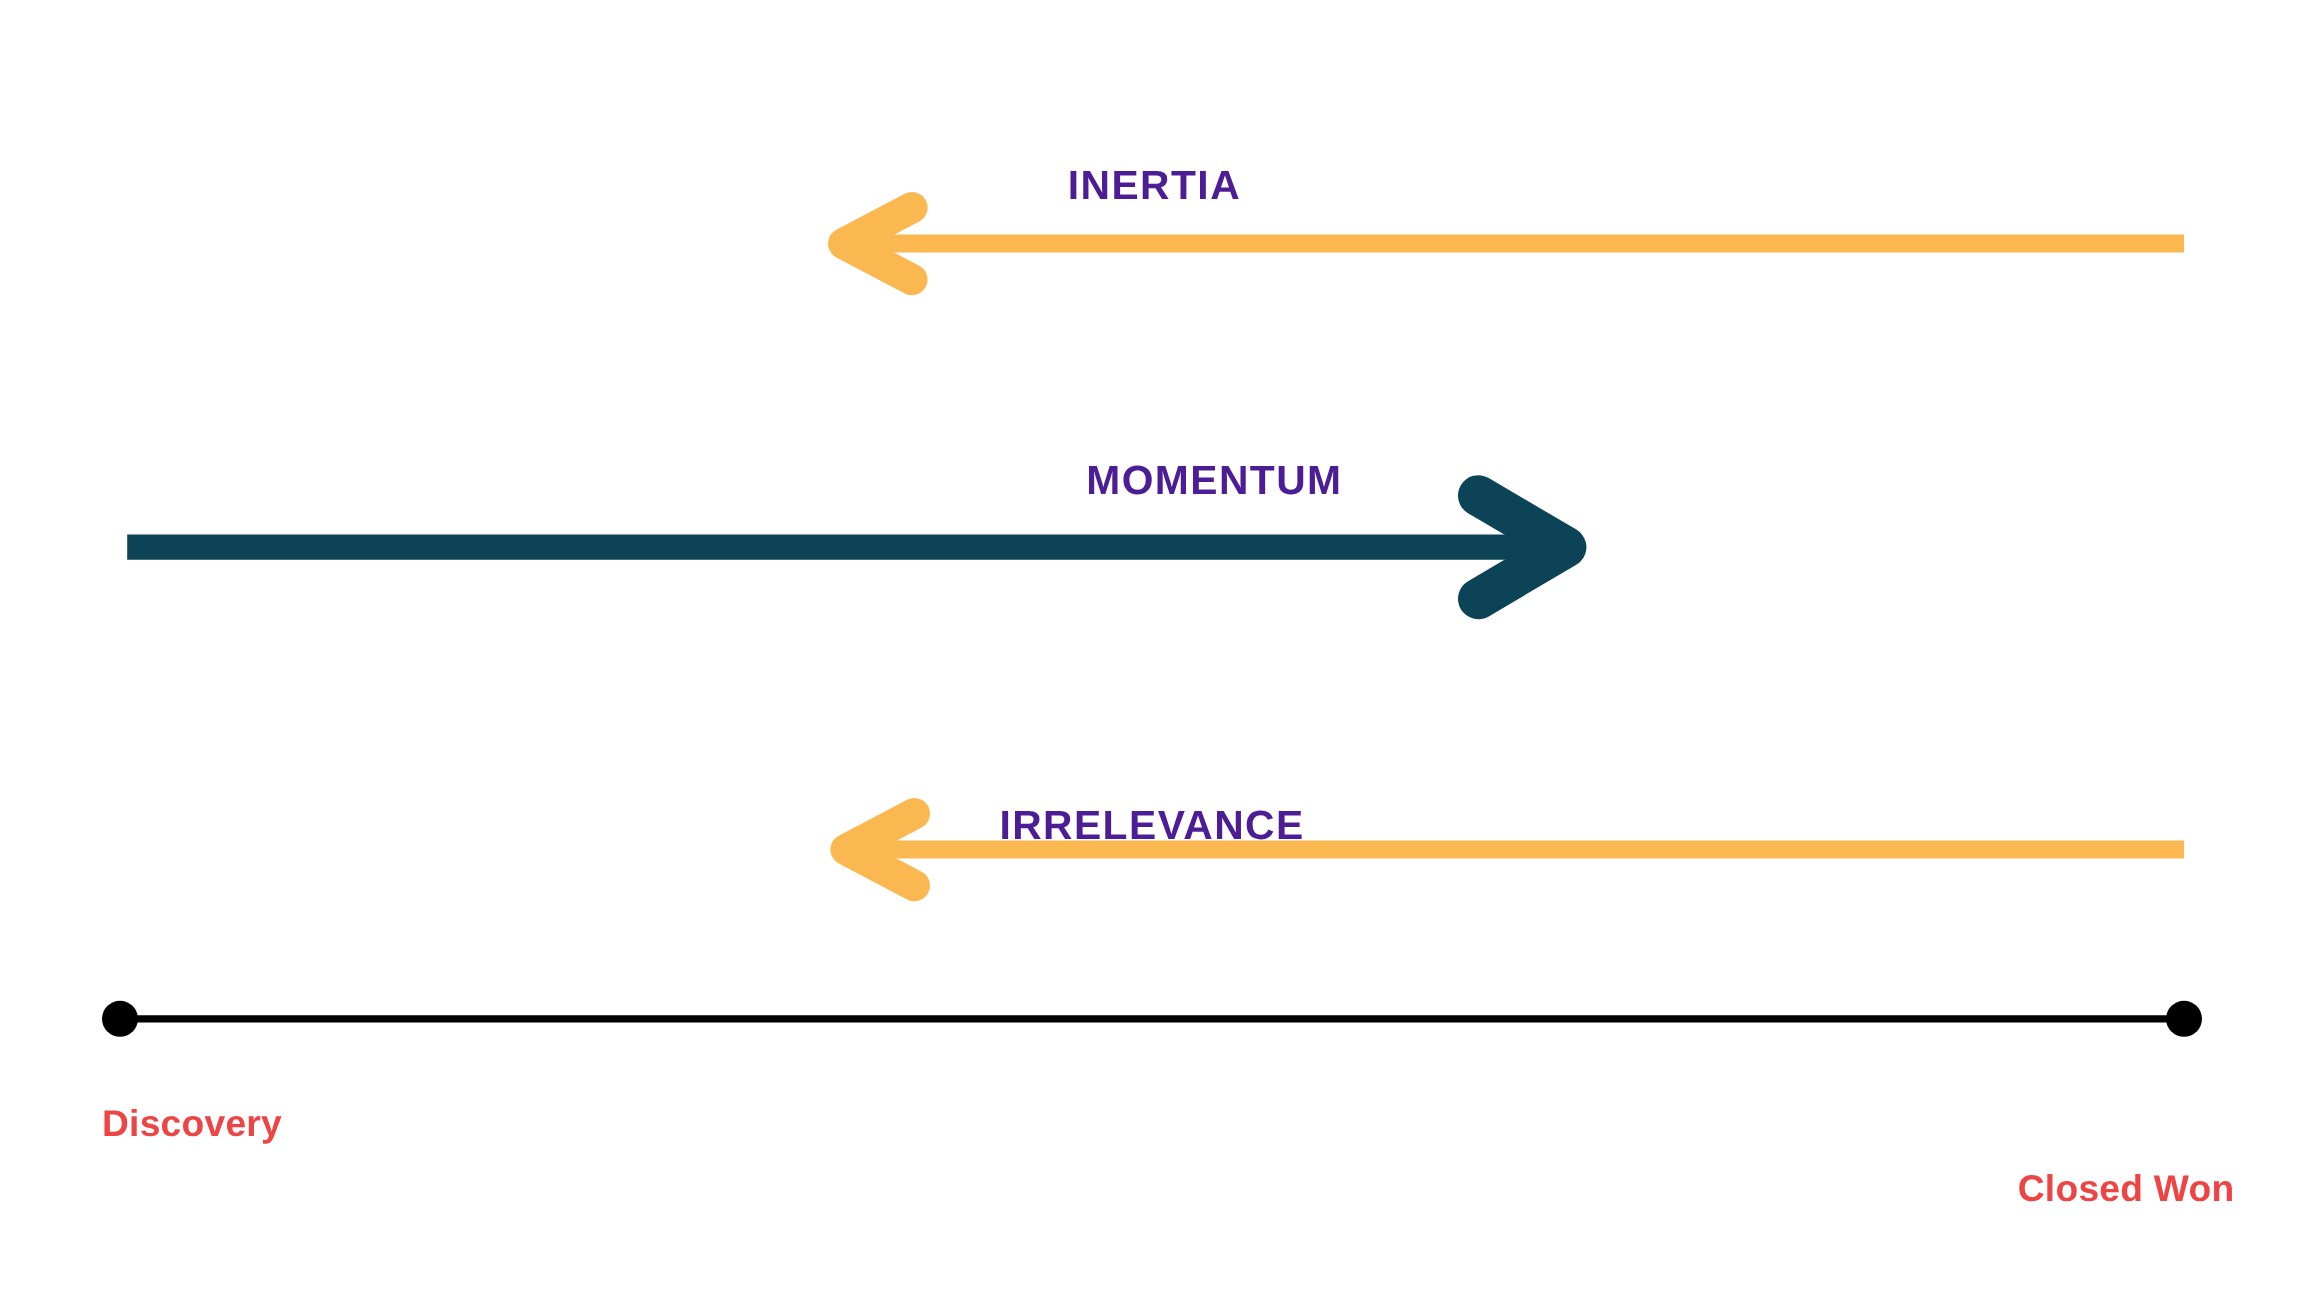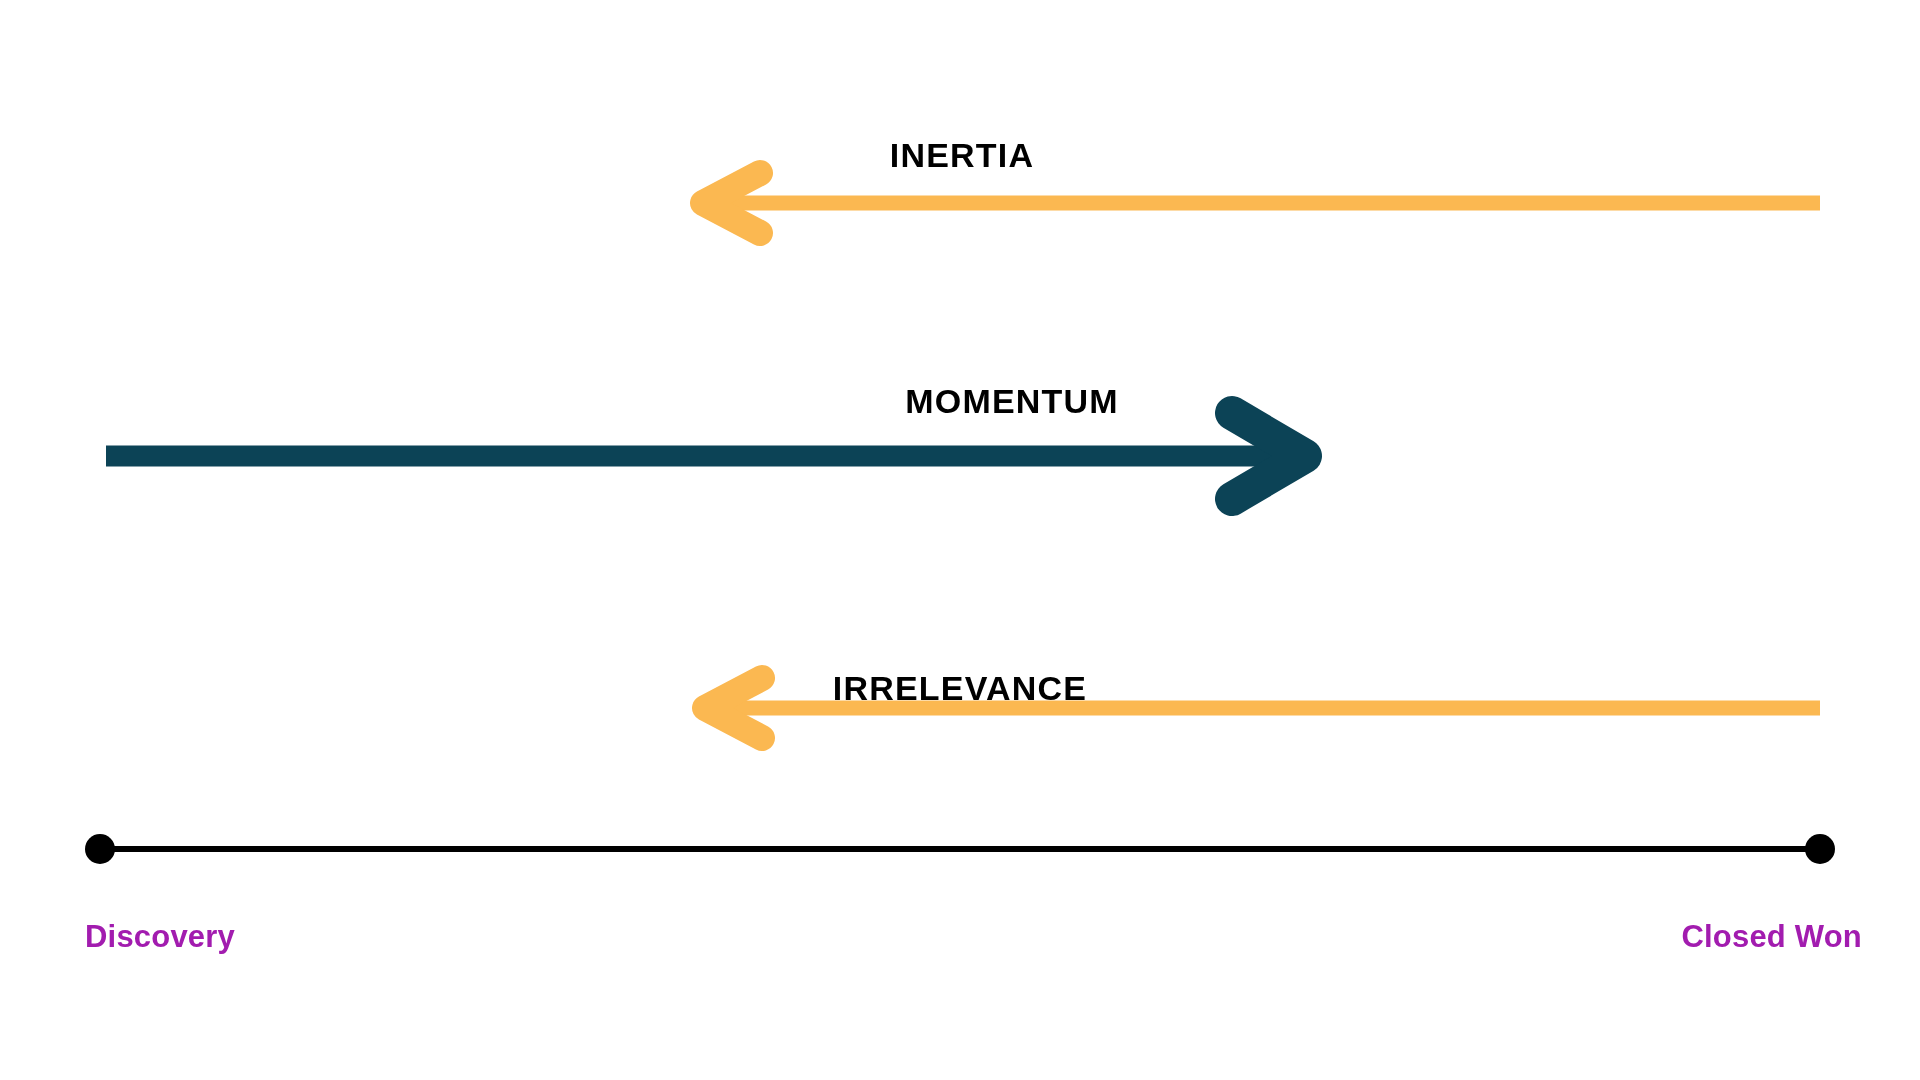--- a/index.html
+++ b/index.html
@@ -27,33 +27,33 @@
     width: 1920px;
     height: 1080px;
     display: block;
   }
   .arrow-label {
     position: absolute;
     font-family: "Liberation Sans", sans-serif;
     font-weight: 700;
     font-size: 34px;
     letter-spacing: 1.2px;
-    color: #000000;
+    color: #4c1d95;
     white-space: nowrap;
     text-align: center;
     transform: translateX(-50%);
     line-height: 1;
   }
   .axis-label {
     position: absolute;
     font-family: "Liberation Sans", sans-serif;
     font-weight: 700;
     font-size: 31px;
     letter-spacing: 0.2px;
-    color: #a21caf;
+    color: #ef4444;
     white-space: nowrap;
     line-height: 1;
   }
   .axis-label.left  { left: 85px; }
   .axis-label.right { right: 58px; }
 </style>
 </head>
 <body>
 
 <div id="stage">
@@ -83,15 +83,15 @@
   </svg>
 
   <div class="arrow-label" style="left:962px; top:138px;">INERTIA</div>
 
   <div class="arrow-label" style="left:1012px; top:384px;">MOMENTUM</div>
 
   <div class="arrow-label" style="left:960px; top:631px;margin-top:40px;">IRRELEVANCE</div>
 
   <div class="axis-label left" style="top:921px;">Discovery</div>
 
-  <div class="axis-label right" style="top:921px;">Closed Won</div>
+  <div class="axis-label right" style="top:975px;">Closed Won</div>
 
 </div>
 
 </body></html>

